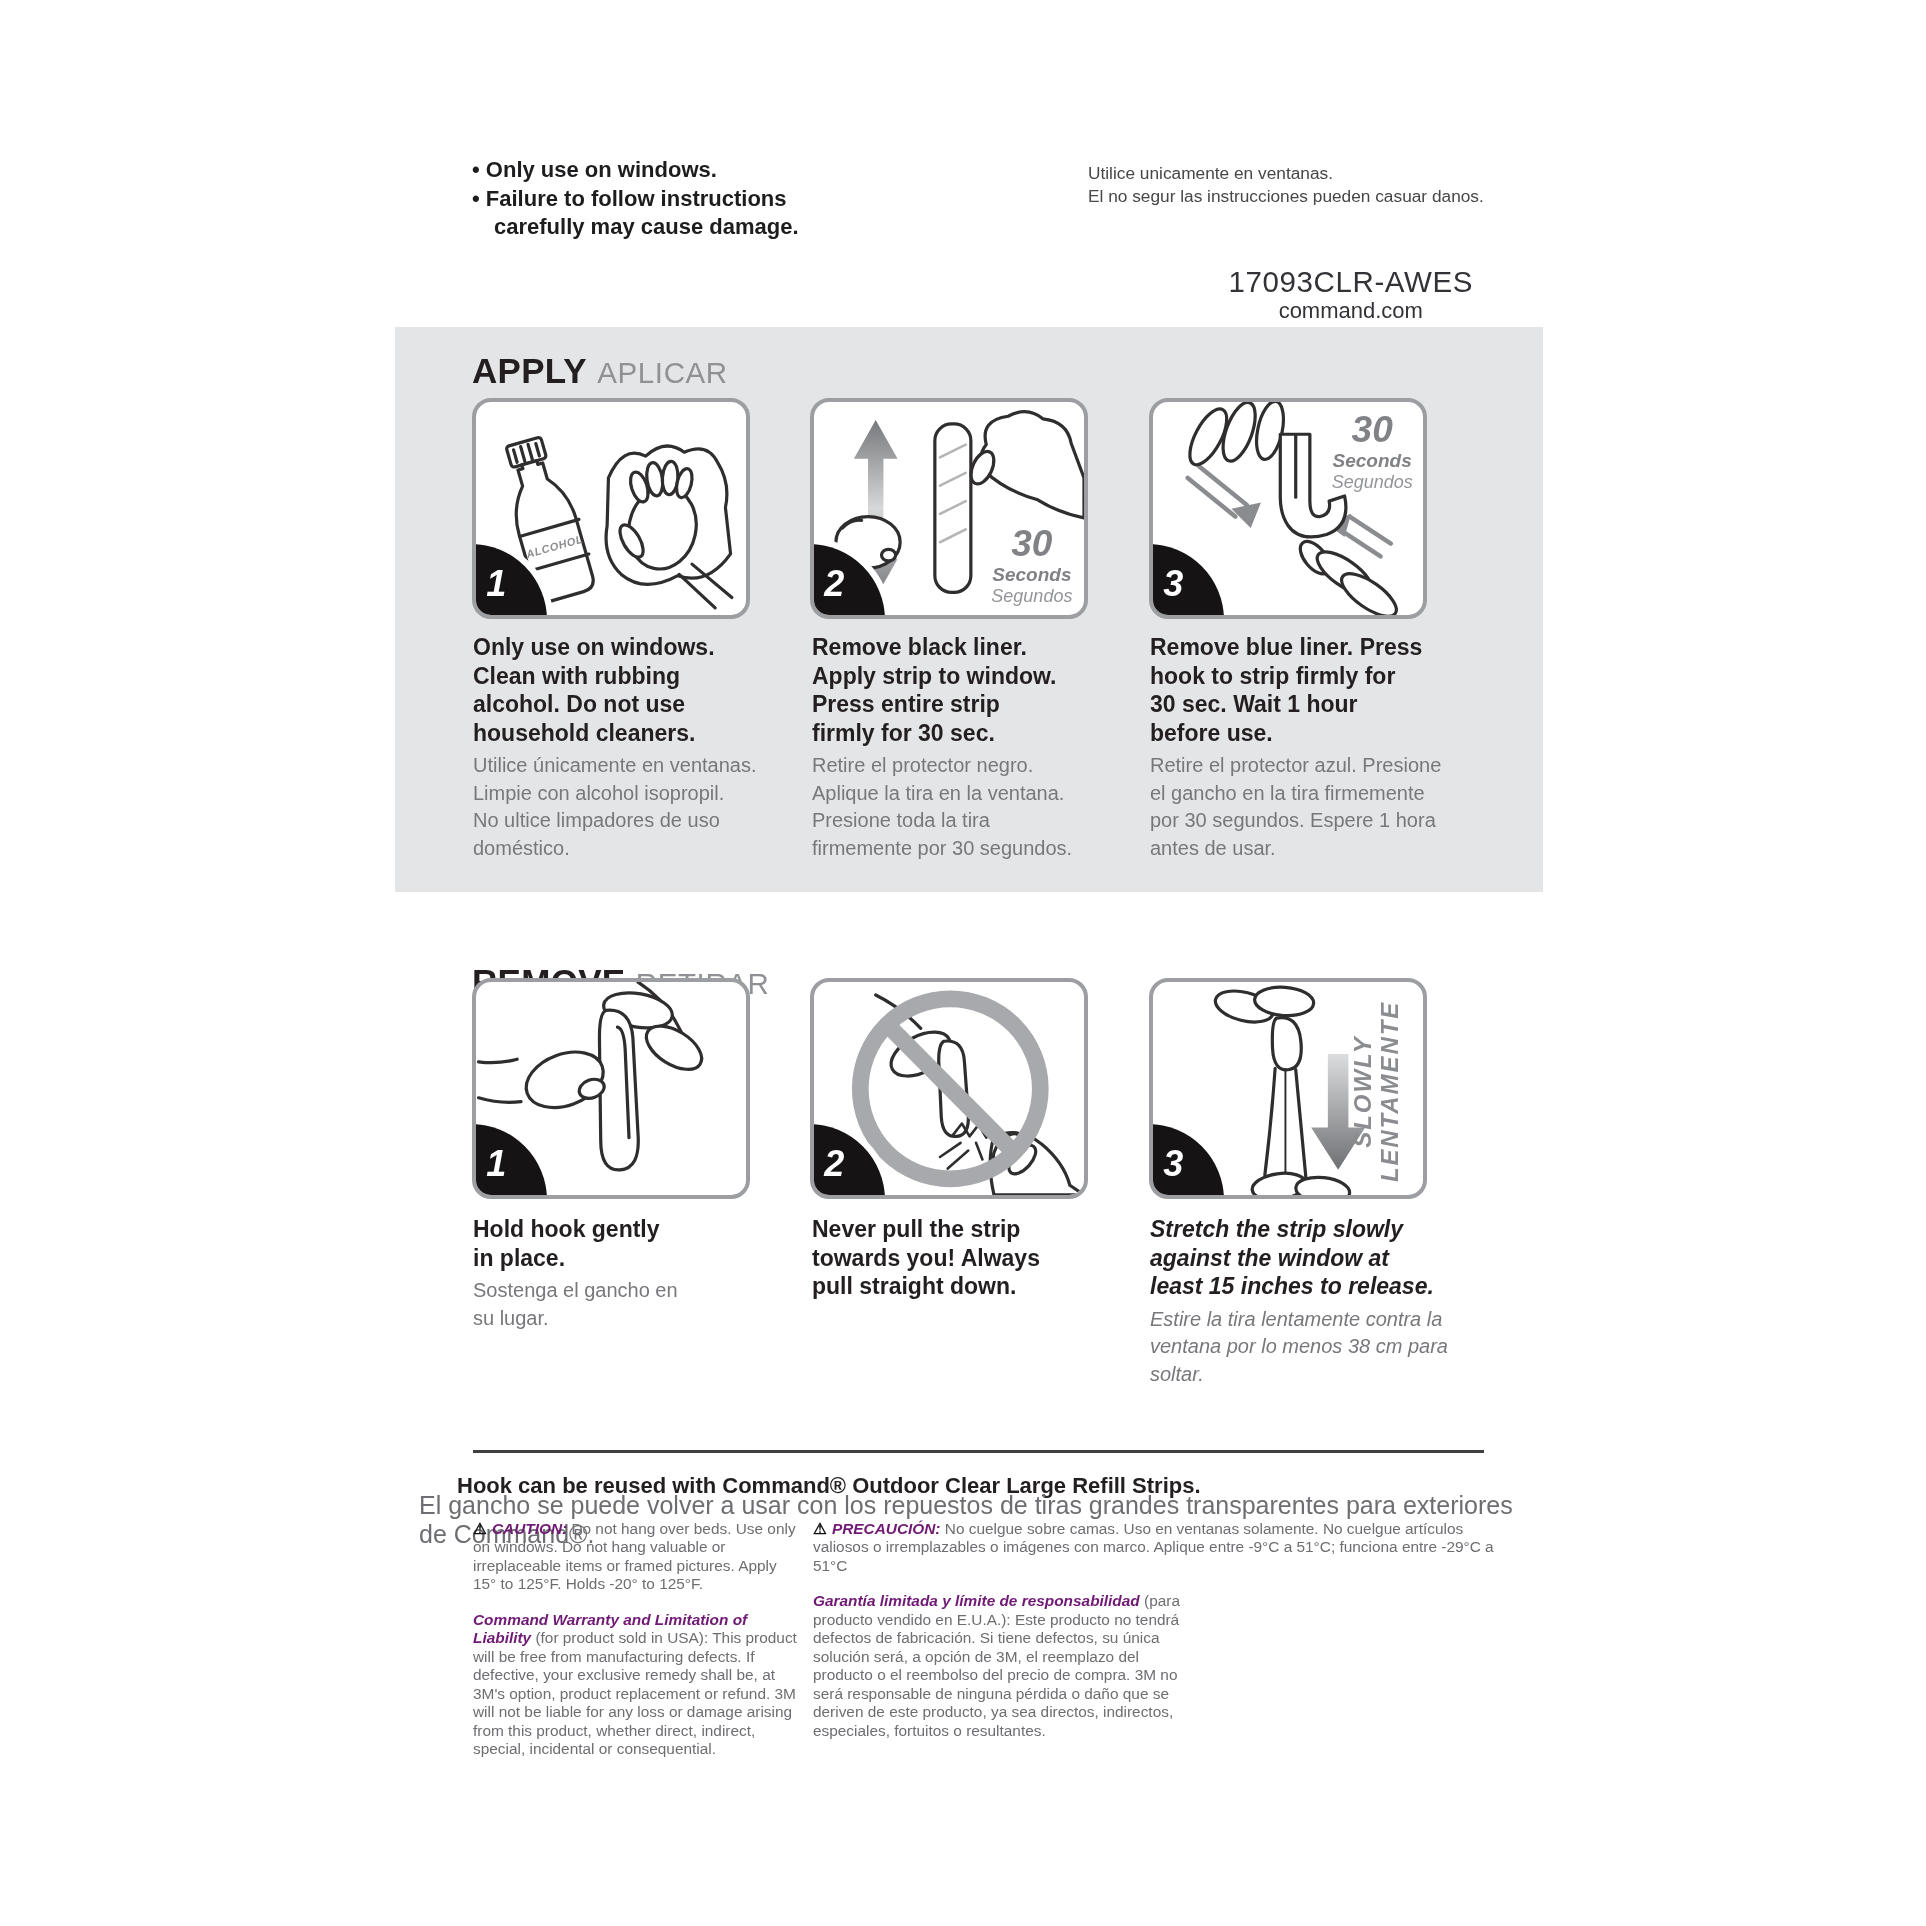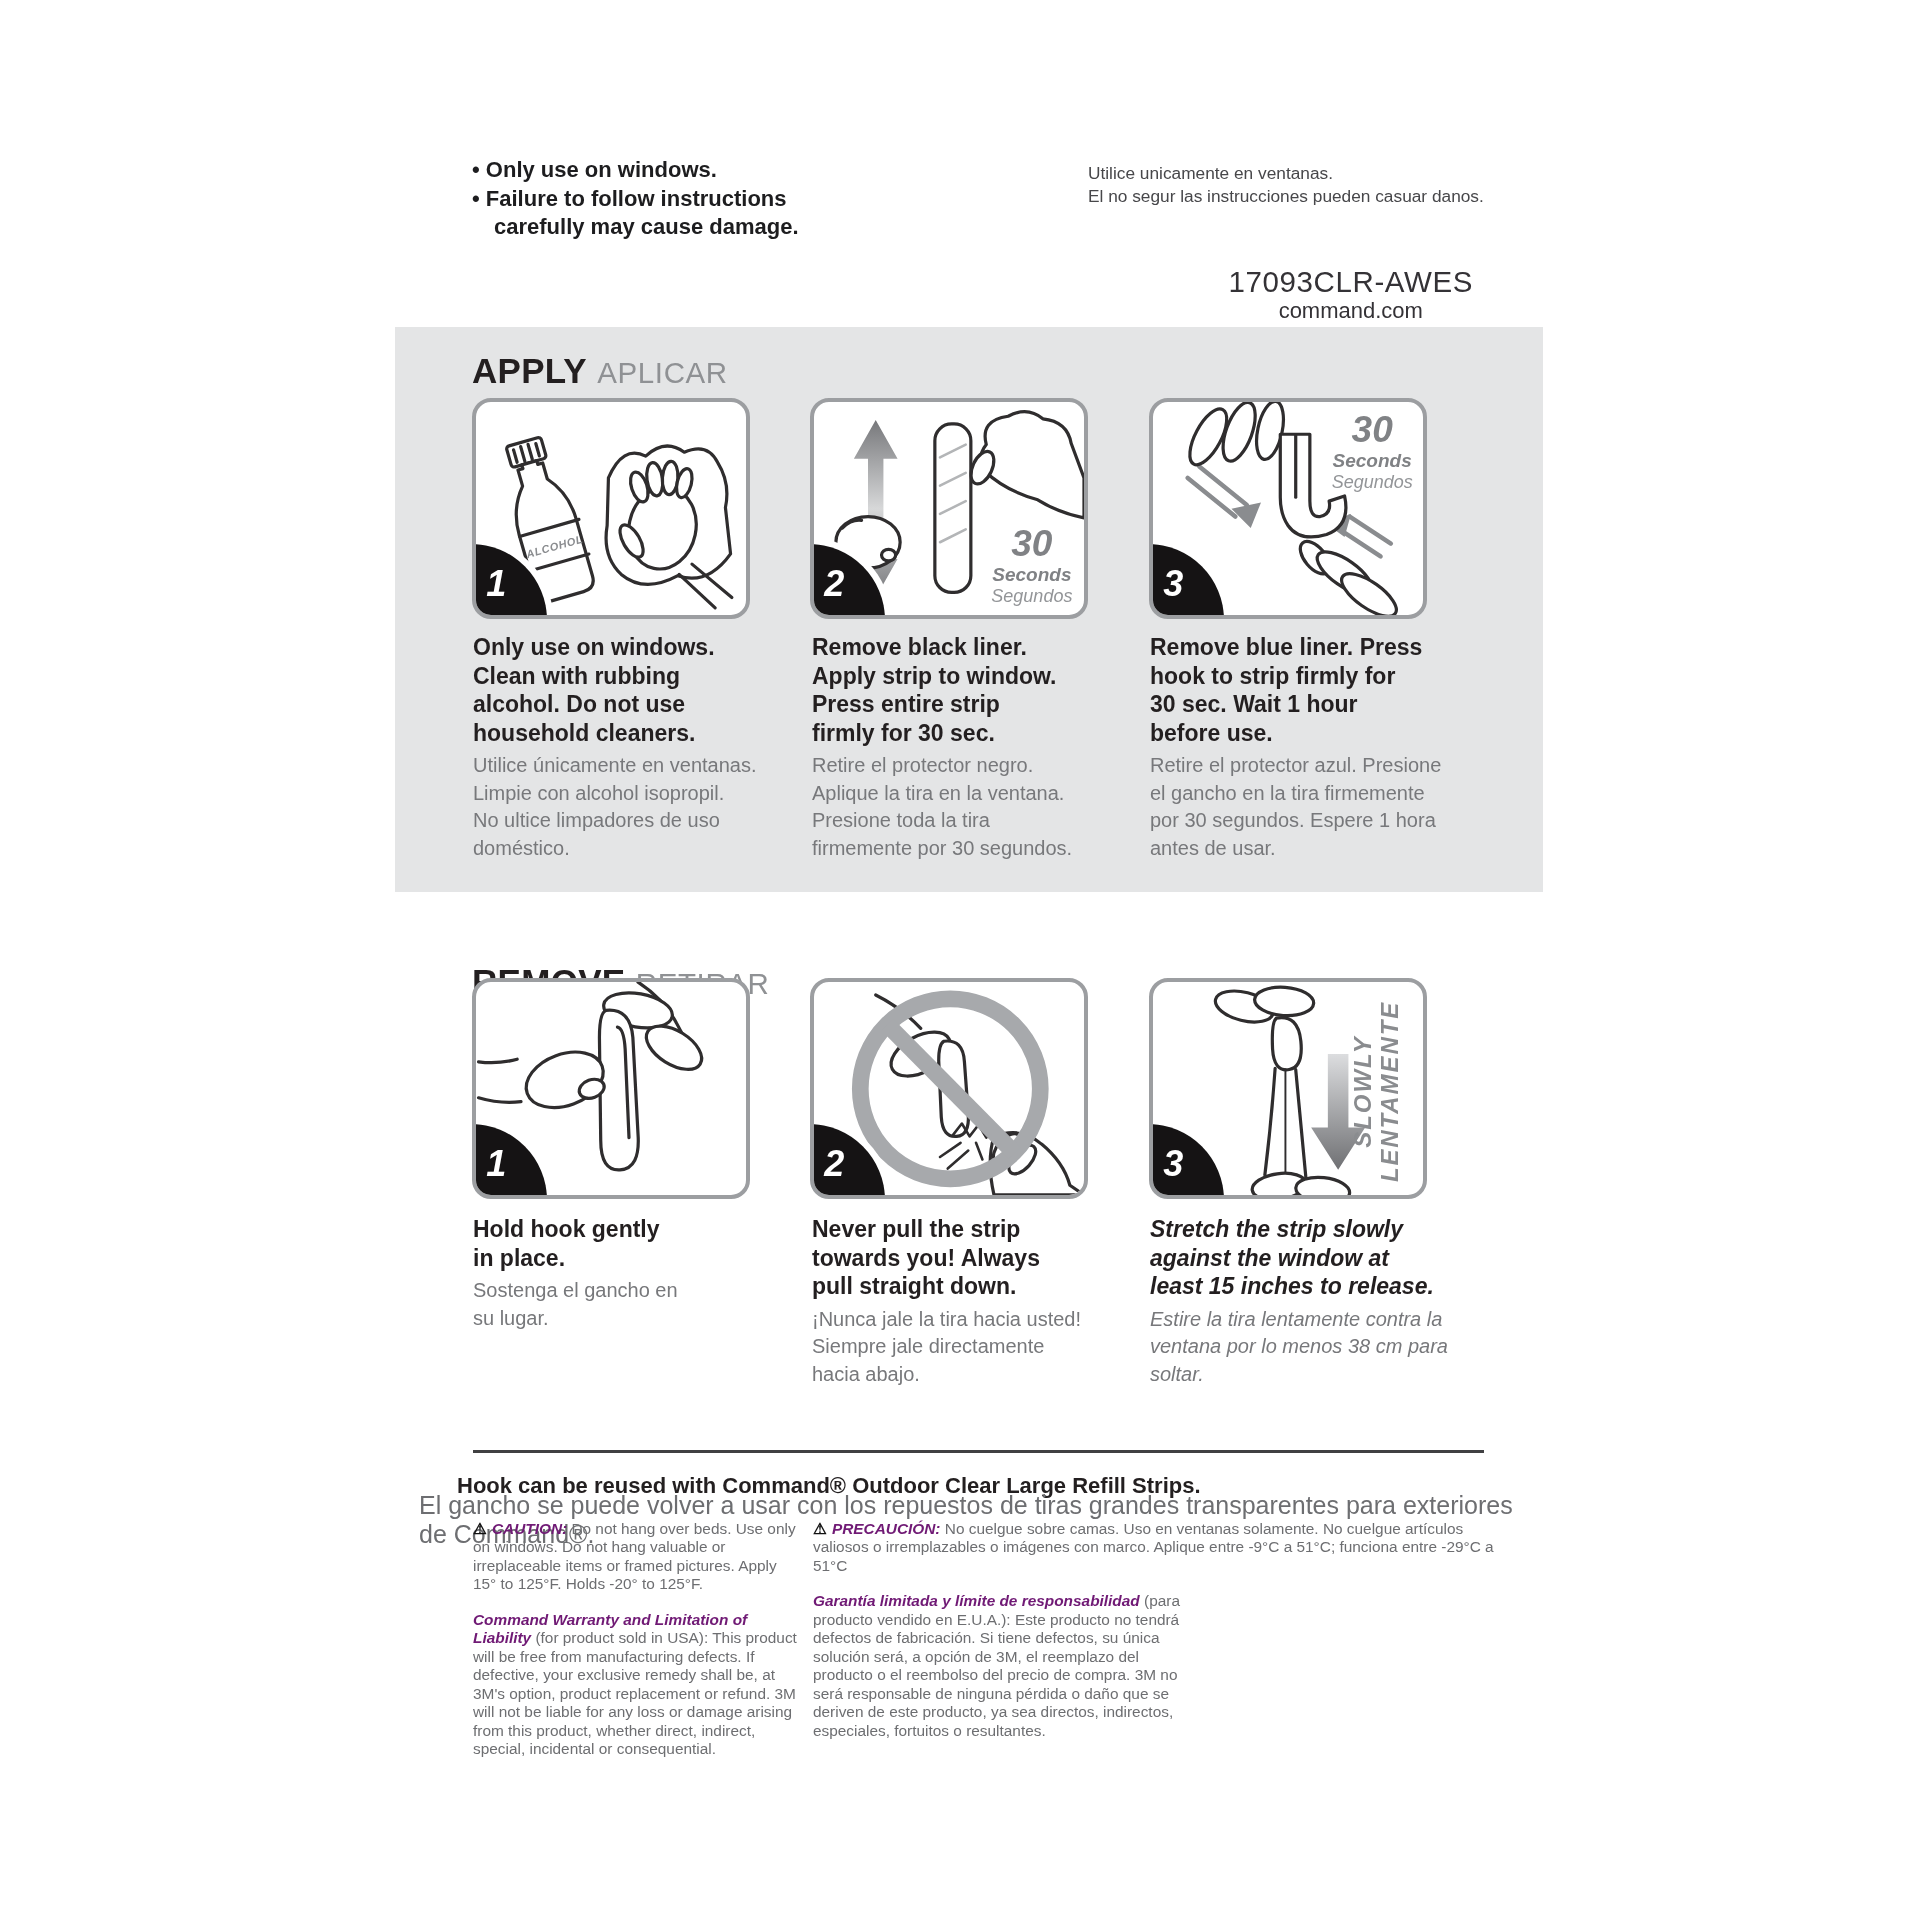--- a/index.html
+++ b/index.html
@@ -299,23 +299,20 @@
 <div class="cap" style="left:473px;top:1215px;width:302px;">
   <div class="cap-en">Hold hook gently
 in place.</div>
   <div class="cap-es">Sostenga el gancho en
 su lugar.</div>
 </div>
 <div class="cap" style="left:812px;top:1215px;width:321px;">
   <div class="cap-en">Never pull the strip
 towards you! Always
 pull straight down.</div>
-  <div class="cap-es">¡Nunca jale la tira hacia usted!
-Siempre jale directamente
-hacia abajo.</div>
 </div>
 <div class="cap" style="left:1150px;top:1215px;width:360px;font-style:italic;">
   <div class="cap-en">Stretch the strip slowly
 against the window at
 least 15 inches to release.</div>
   <div class="cap-es">Estire la tira lentamente contra la
 ventana por lo menos 38 cm para
 soltar.</div>
 </div>
 

